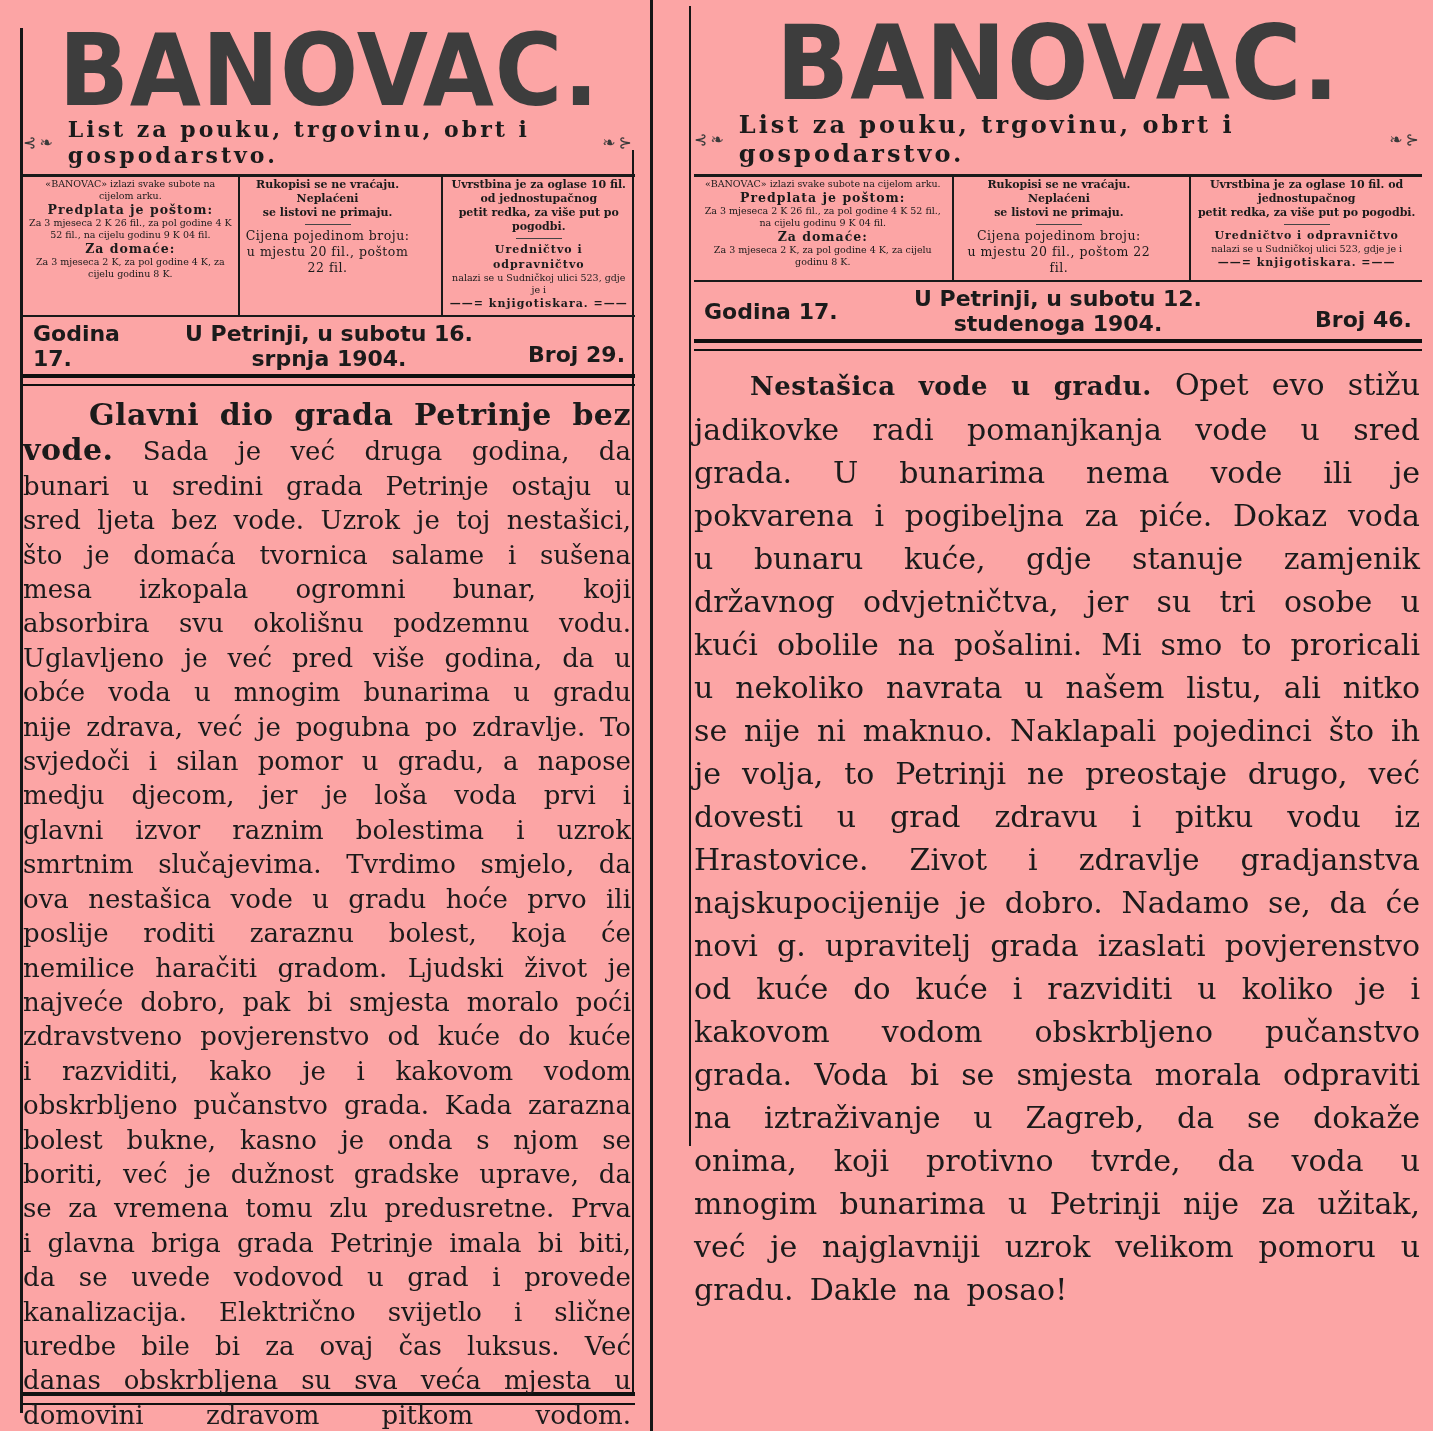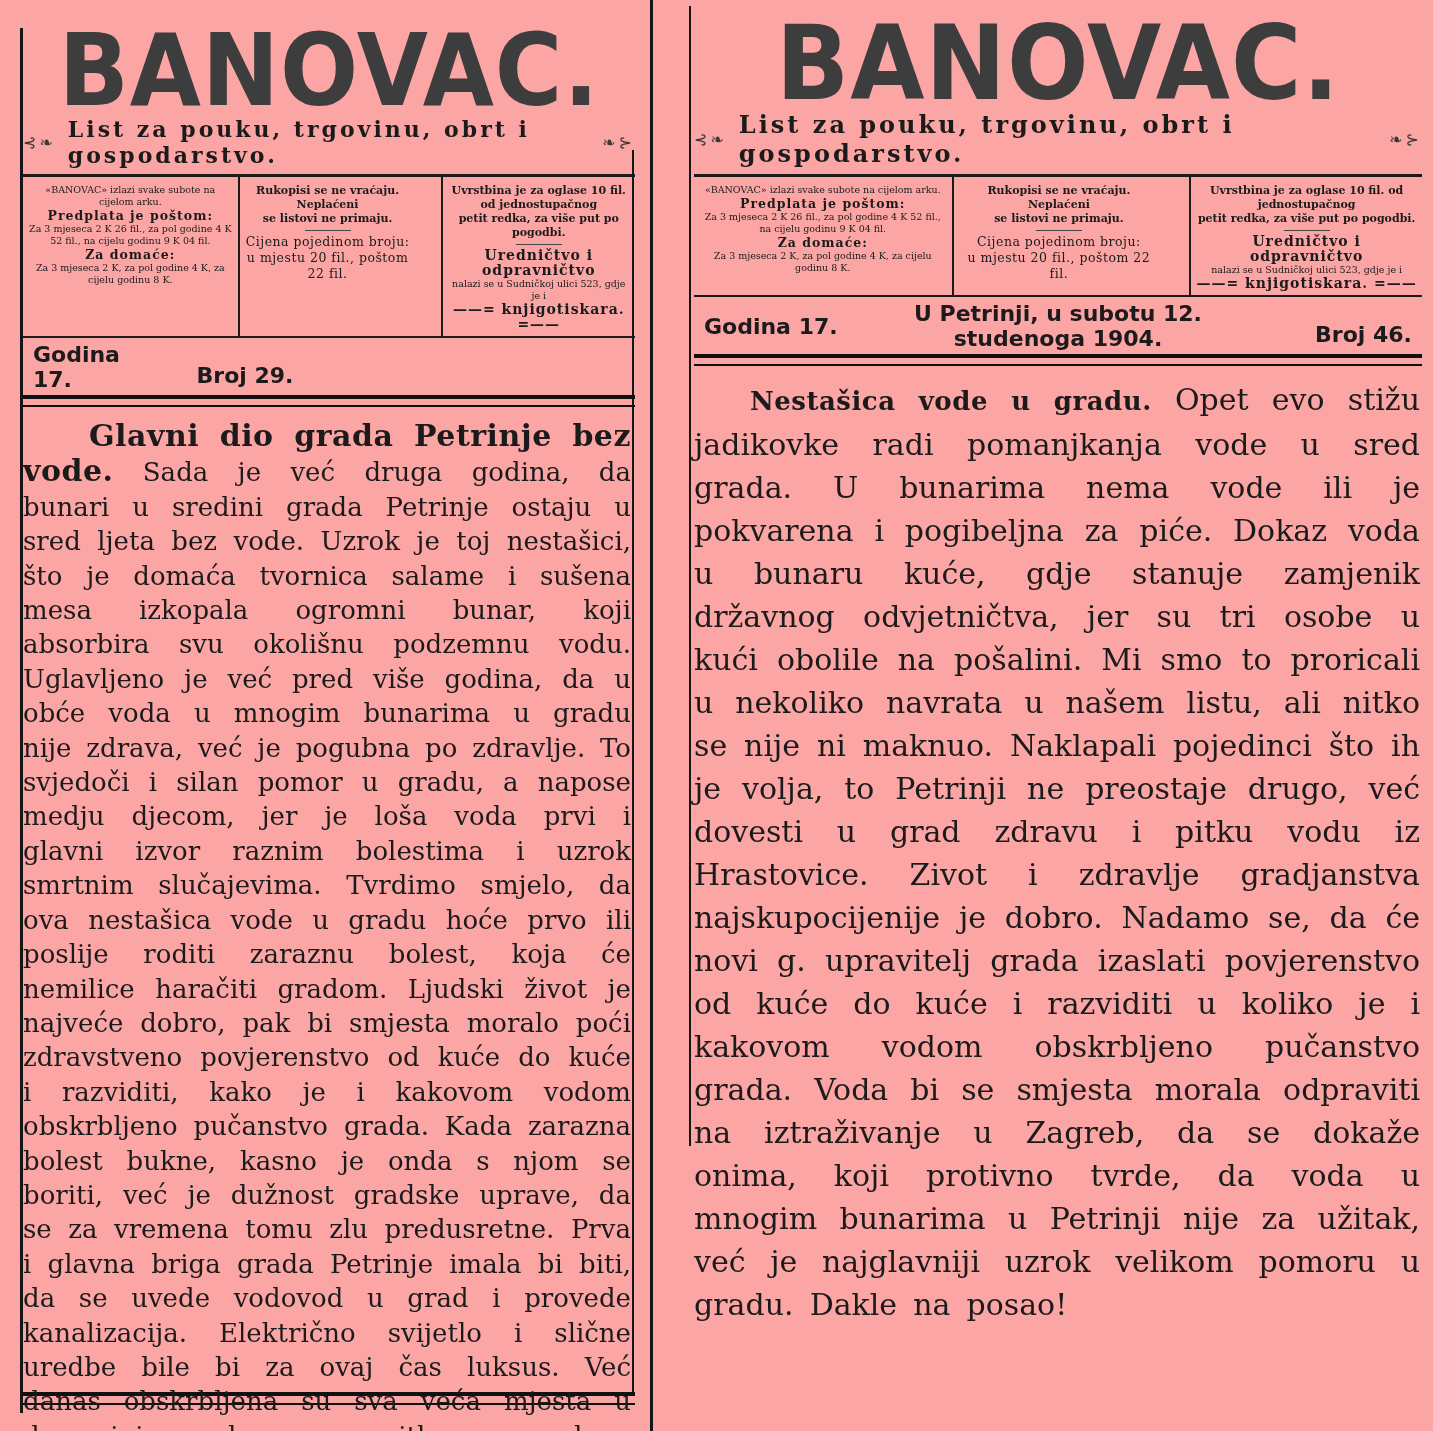--- a/index.html
+++ b/index.html
@@ -27,31 +27,31 @@
   .clip-right .masthead{font-size:96px;margin-top:10px;}
 
   .subtitle-row{display:flex;justify-content:center;align-items:center;gap:12px;
     font-weight:bold;margin-top:2px;}
   .clip-left .subtitle-row{font-size:22px;letter-spacing:3px;}
   .clip-right .subtitle-row{font-size:24px;letter-spacing:3px;}
   .ornament{font-size:16px;color:#3a3a3a;font-weight:normal;}
 
   .infobox{display:flex;border-top:3px solid #1a1a1a;border-bottom:2px solid #1a1a1a;
     margin-top:6px;align-items:stretch;}
-  .ib-col{padding:7px 5px 4px 5px;text-align:center;}
+  .ib-col{padding:1px 5px 4px 5px;text-align:center;}
   .ib-col + .ib-col{border-left:2px solid #1a1a1a;}
   .ib-c1{width:37%;}
   .ib-c2{width:30%;}
   .ib-c3{width:33%;margin-left:25px;}
   .ib-tiny{font-size:9.5px;line-height:12px;}
   .ib-head{font-weight:bold;font-size:12.5px;letter-spacing:1px;line-height:15px;}
   .ib-bold{font-weight:bold;font-size:11px;line-height:14px;}
   .ib-mid{font-size:12.5px;line-height:16px;letter-spacing:0.5px;}
   .ib-sep{width:46px;border-top:1px solid #444;margin:4px auto 3px auto;}
-  .ib-dash{font-weight:bold;font-size:14px;letter-spacing:1px;line-height:15px;}
+  .ib-dash{font-weight:bold;font-size:11px;letter-spacing:1px;line-height:15px;}
 
   .dateline{display:flex;align-items:center;font-family:"DejaVu Sans",sans-serif;
     font-weight:bold;font-size:22px;padding:4px 10px 3px 10px;}
   .dateline .dl-left{width:22%;text-align:left;}
   .dateline .dl-center{width:56%;text-align:center;}
   .dateline .dl-right{width:22%;text-align:right;margin-top:17px;}
   .heavyrule{height:6px;border-top:4px solid #101010;border-bottom:2px solid #101010;}
 
   .article{text-align:justify;margin-top:12px;}
   .clip-left .article{font-size:26px;line-height:34.4px;word-spacing:0.22em;width:608px;}
@@ -100,20 +100,21 @@
         <div class="ib-bold">Uvrstbina je za oglase 10 fil. od jednostupačnog</div>
         <div class="ib-bold">petit redka, za više put po pogodbi.</div>
         <div class="ib-sep"></div>
         <div class="ib-dash">Uredničtvo i odpravničtvo</div>
         <div class="ib-tiny">nalazi se u Sudničkoj ulici 523, gdje je i</div>
         <div class="ib-dash">——= knjigotiskara. =——</div>
       </div>
     </div>
     <div class="dateline">
       <span class="dl-left">Godina 17.</span>
+      <span class="dl-center">U Petrinji, u subotu 16. srpnja 1904.</span>
       <span class="dl-right">Broj 29.</span>
     </div>
     <div class="heavyrule"></div>
     <div class="article">
       <p><span class="lead">Glavni dio grada Petrinje bez vode.</span> <span>Sada je već druga godina, da bunari u sredini grada Petrinje ostaju u sred ljeta bez vode. Uzrok je toj nestašici, što je domaća tvornica salame i sušena mesa izkopala ogromni bunar, koji absorbira svu okolišnu podzemnu vodu. Uglavljeno je već pred više godina, da u obće voda u mnogim bunarima u gradu nije zdrava, već je pogubna po zdravlje. To svjedoči i silan pomor u gradu, a napose medju djecom, jer je loša voda prvi i glavni izvor raznim bolestima i uzrok smrtnim slučajevima. Tvrdimo smjelo, da ova nestašica vode u gradu hoće prvo ili poslije roditi zaraznu bolest, koja će nemilice haračiti gradom. Ljudski život je najveće dobro, pak bi smjesta moralo poći zdravstveno povjerenstvo od kuće do kuće i razviditi, kako je i kakovom vodom obskrbljeno pučanstvo grada. Kada zarazna bolest bukne, kasno je onda s njom se boriti, već je dužnost gradske uprave, da se za vremena tomu zlu predusretne. Prva i glavna briga grada Petrinje imala bi biti, da se uvede vodovod u grad i provede kanalizacija. Električno svijetlo i slične uredbe bile bi za ovaj čas luksus. Već danas obskrbljena su sva veća mjesta u domovini zdravom pitkom vodom. Spominjemo, da vodovod imaju Senj, Gospić, Ogulin, Delnice, Rijeka, Sušak, Trsat, Zagreb, Slunj, Petrovoselo i druga još mjesta, dok Zemun ima artežke zdence, a čitamo, da će se grad Brod pobrinuti još ove godine za zdravu i pitku vodu. Grad Petrinja ima u Hrastovici u obilju krasnih i obilnih vrela, pak bi se uz dobru volju zastupstva grada dao naskoro izvesti vodovod, čim bi se učinilo najveće dobro našoj inače lijepoj Petrinji. Bog dao!</span></p>
     </div>
   </div>
 
   <div class="clip clip-right">
     <div class="masthead">BANOVAC.</div>

